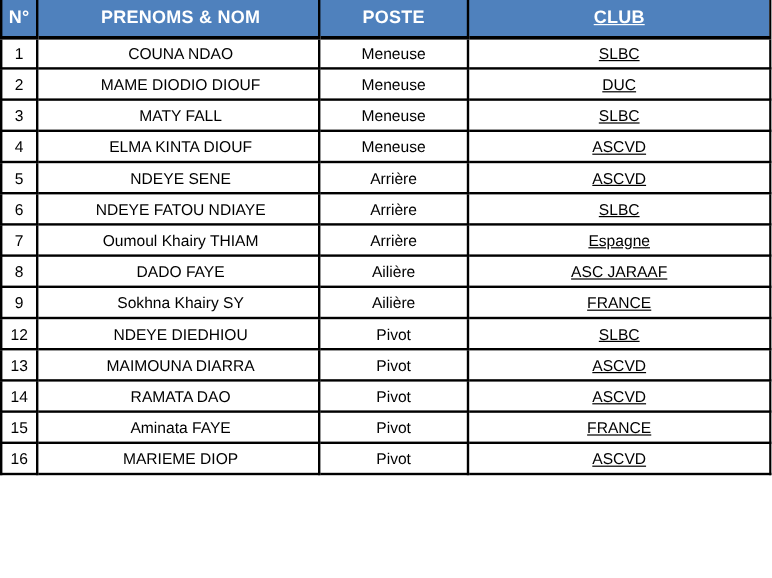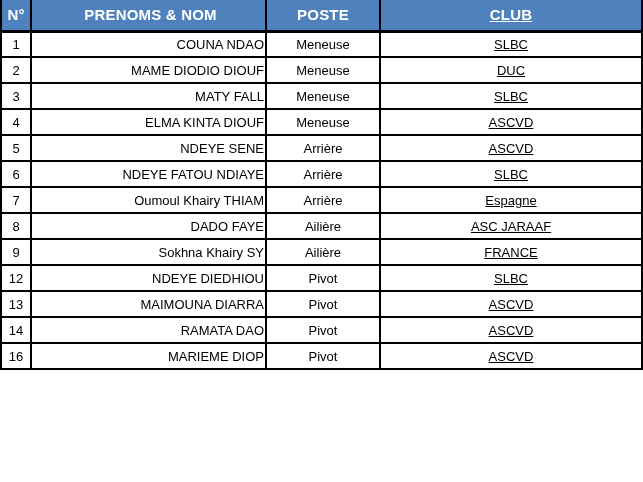--- a/index.html
+++ b/index.html
@@ -37,22 +37,22 @@
     letter-spacing: 0.2px;
   }
   table.players td {
     height: 26px;
     font-size: 13px;
     color: #000000;
     background: #ffffff;
     vertical-align: middle;
   }
   .col-num   { width: 30px;  text-align: center; }
-  .col-name  { width: 235px; text-align: right; padding-left: 5px; }
-  .col-poste { width: 114px; text-align: center; }
+  .col-name  { width: 235px; text-align: center; padding-left: 5px; }
+  .col-poste { width: 124px; text-align: center; }
   .col-club  { text-align: center; text-decoration: underline; }
 </style>
 </head>
 <body style="--header-bg: #4F81BD; --header-fg: #FFFFFF;">
 
 <table class="players">
   <thead>
     <tr>
       <th class="col-num">N°</th>
       <th class="col-name">PRENOMS &amp; NOM</th>
@@ -127,19 +127,25 @@
         <td class="col-poste">Pivot</td>
         <td class="col-club">ASCVD</td>
       </tr>
       <tr>
         <td class="col-num">14</td>
         <td class="col-name">RAMATA DAO</td>
         <td class="col-poste">Pivot</td>
         <td class="col-club">ASCVD</td>
       </tr>
       <tr>
+        <td class="col-num">15</td>
+        <td class="col-name">Aminata FAYE</td>
+        <td class="col-poste">Pivot</td>
+        <td class="col-club">FRANCE</td>
+      </tr>
+      <tr>
         <td class="col-num">16</td>
         <td class="col-name">MARIEME DIOP</td>
         <td class="col-poste">Pivot</td>
         <td class="col-club">ASCVD</td>
       </tr>
     </tbody>
 </table>
 
 </body></html>

